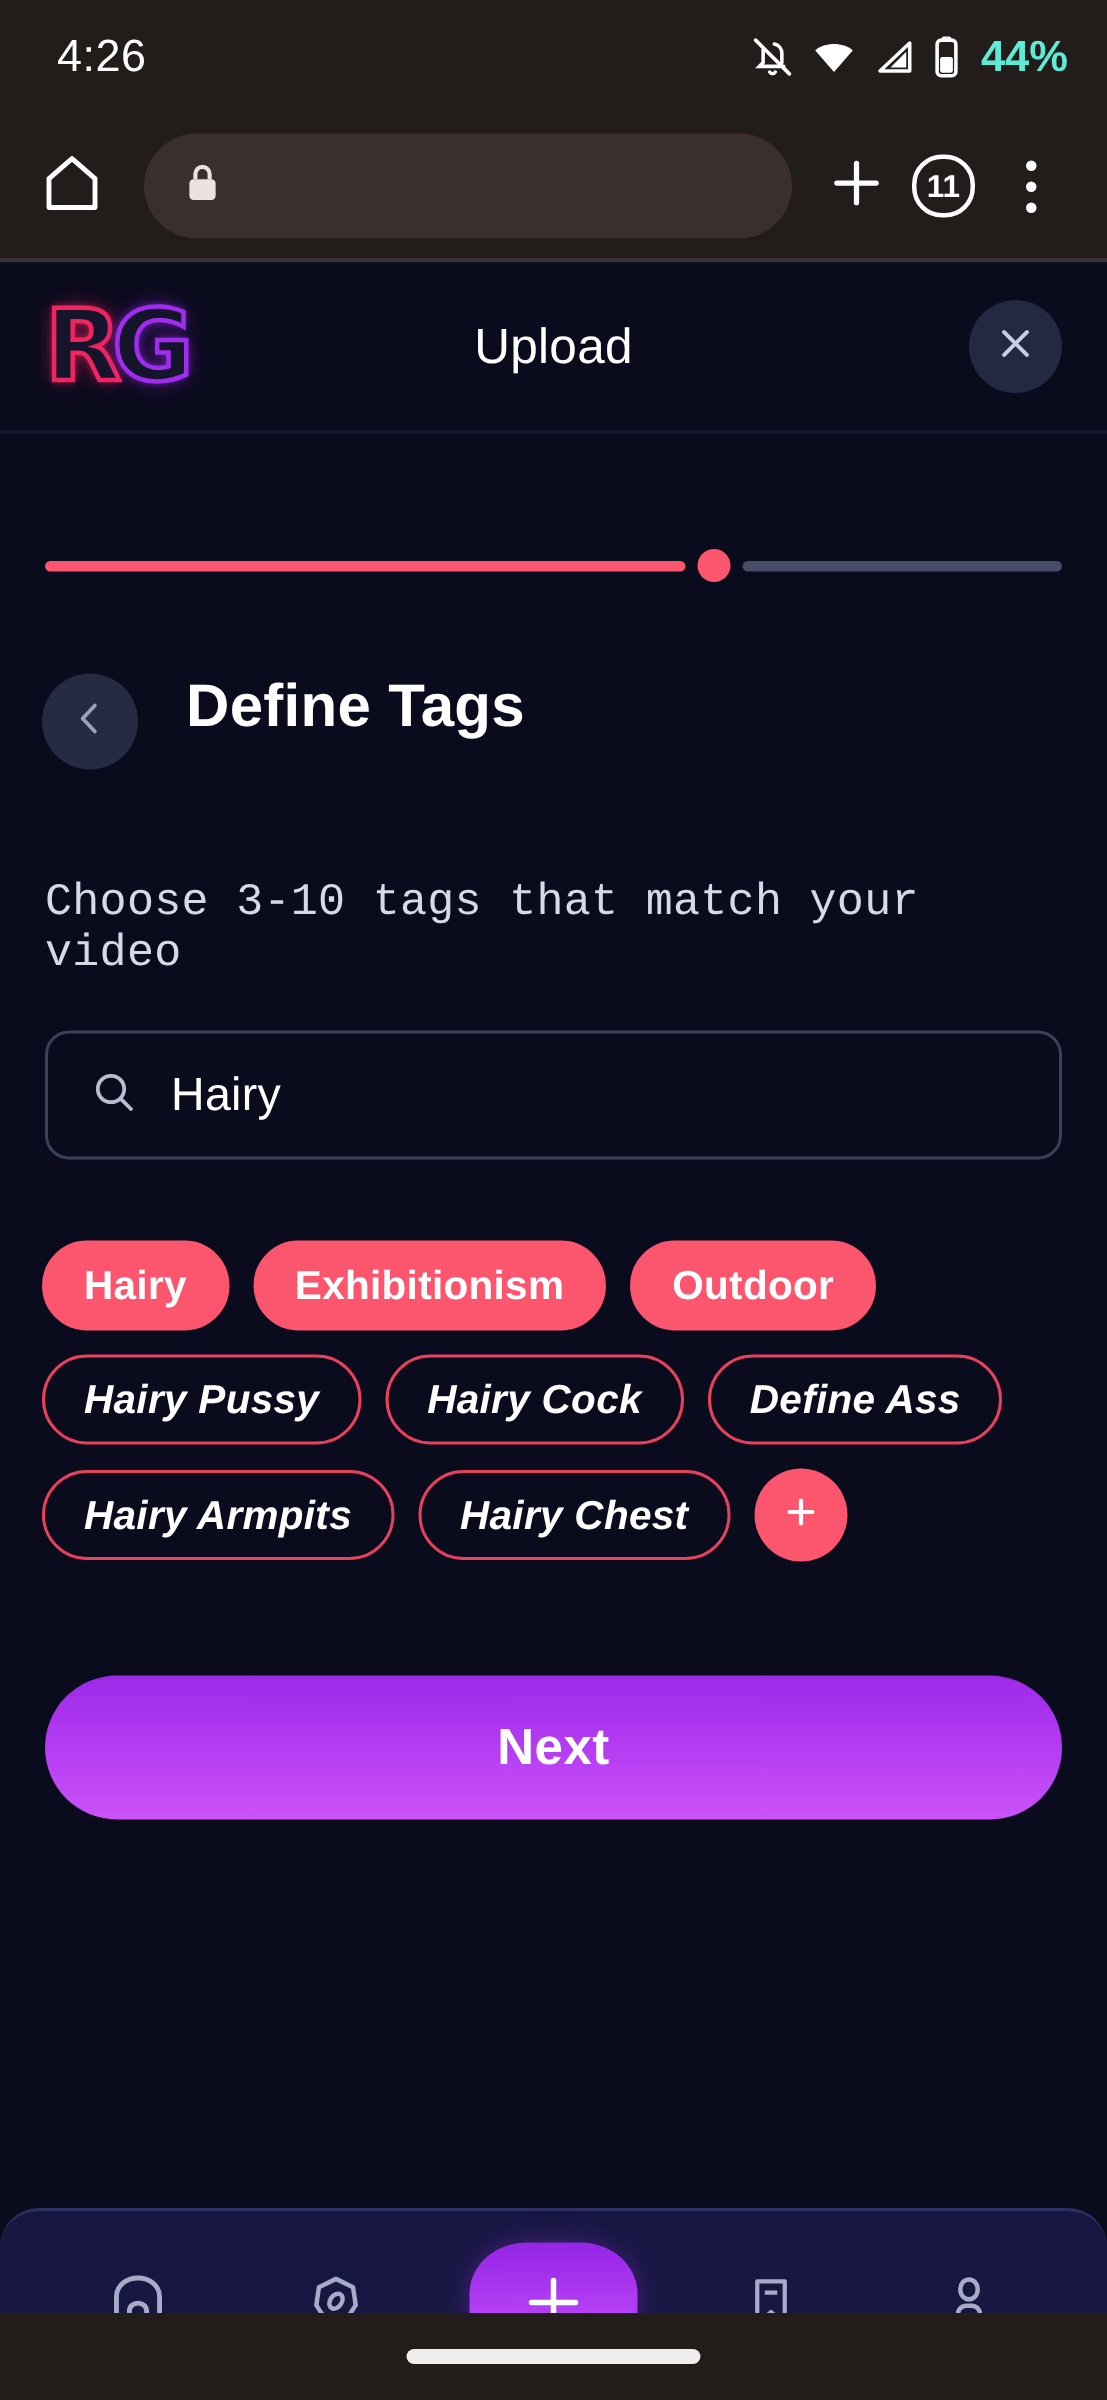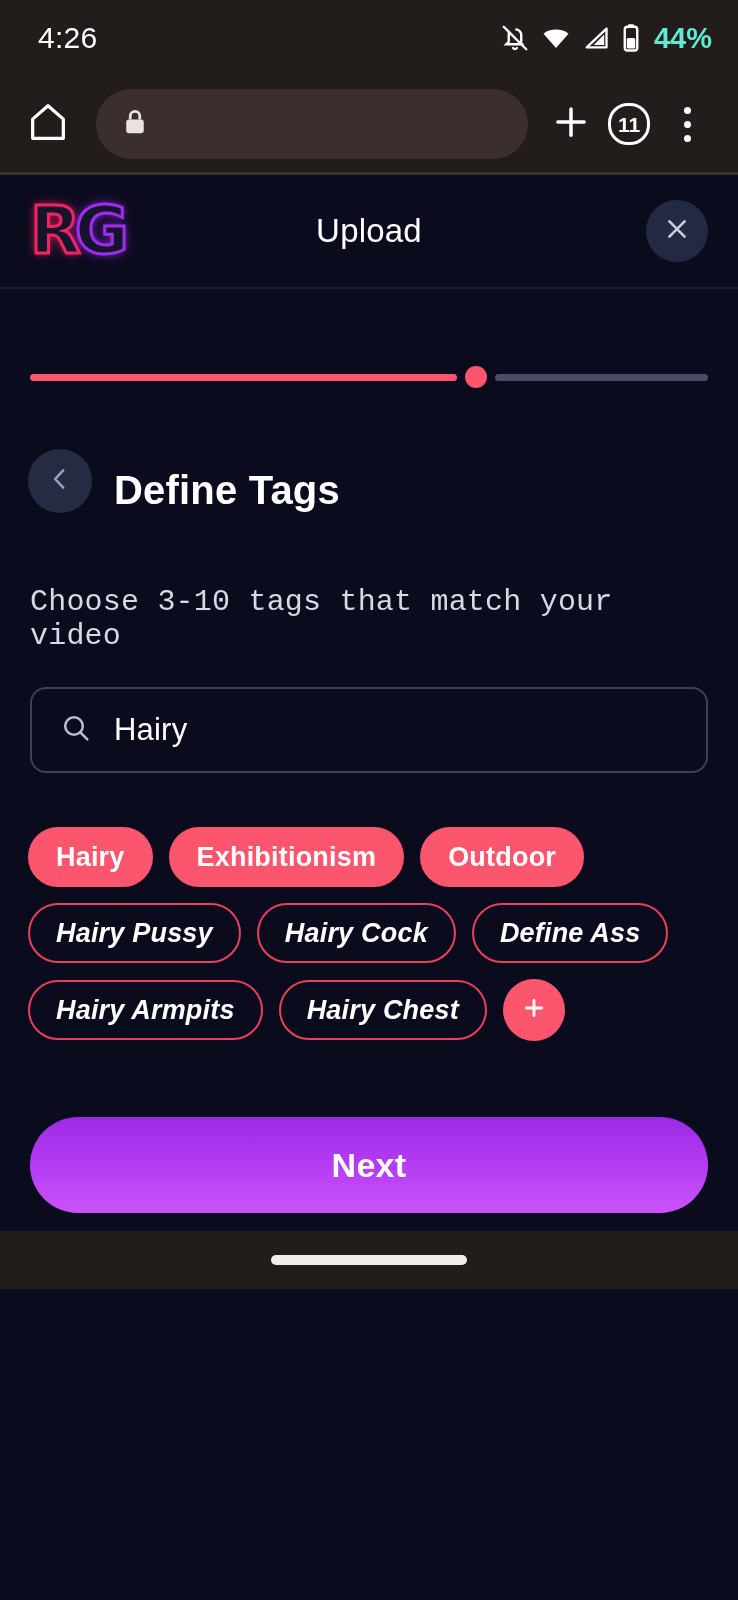--- a/index.html
+++ b/index.html
@@ -8,21 +8,21 @@
     width: 738px;
     height: 1600px;
     background: #0b0b1e;
     font-family: "Liberation Sans", sans-serif;
     overflow: hidden;
   }
 
   #screen {
     position: relative;
     width: 738px;
-    height: 1289px;
+    height: 1600px;
     background: #0b0b1e;
     overflow: hidden;
   }
 
   
   .status-bar {
     height: 76px;
     background: #221c1b;
     display: flex;
     align-items: center;
@@ -182,22 +182,22 @@
     width: 22px; height: 22px;
     border-radius: 50%;
     background: #fb566e;
     margin: 0 8px;
     flex: 0 0 auto;
   }
 
   
   .step-head {
     display: flex;
-    align-items: flex-end;
-    gap: 22px;
+    align-items: flex-start;
+    gap: 32px;
     margin: 62px 0 0 28px;
   }
   .back-btn {
     width: 64px; height: 64px;
     border-radius: 50%;
     background: #262b44;
     display: flex; align-items: center; justify-content: center;
     flex: 0 0 auto;
   }
   .step-title {

